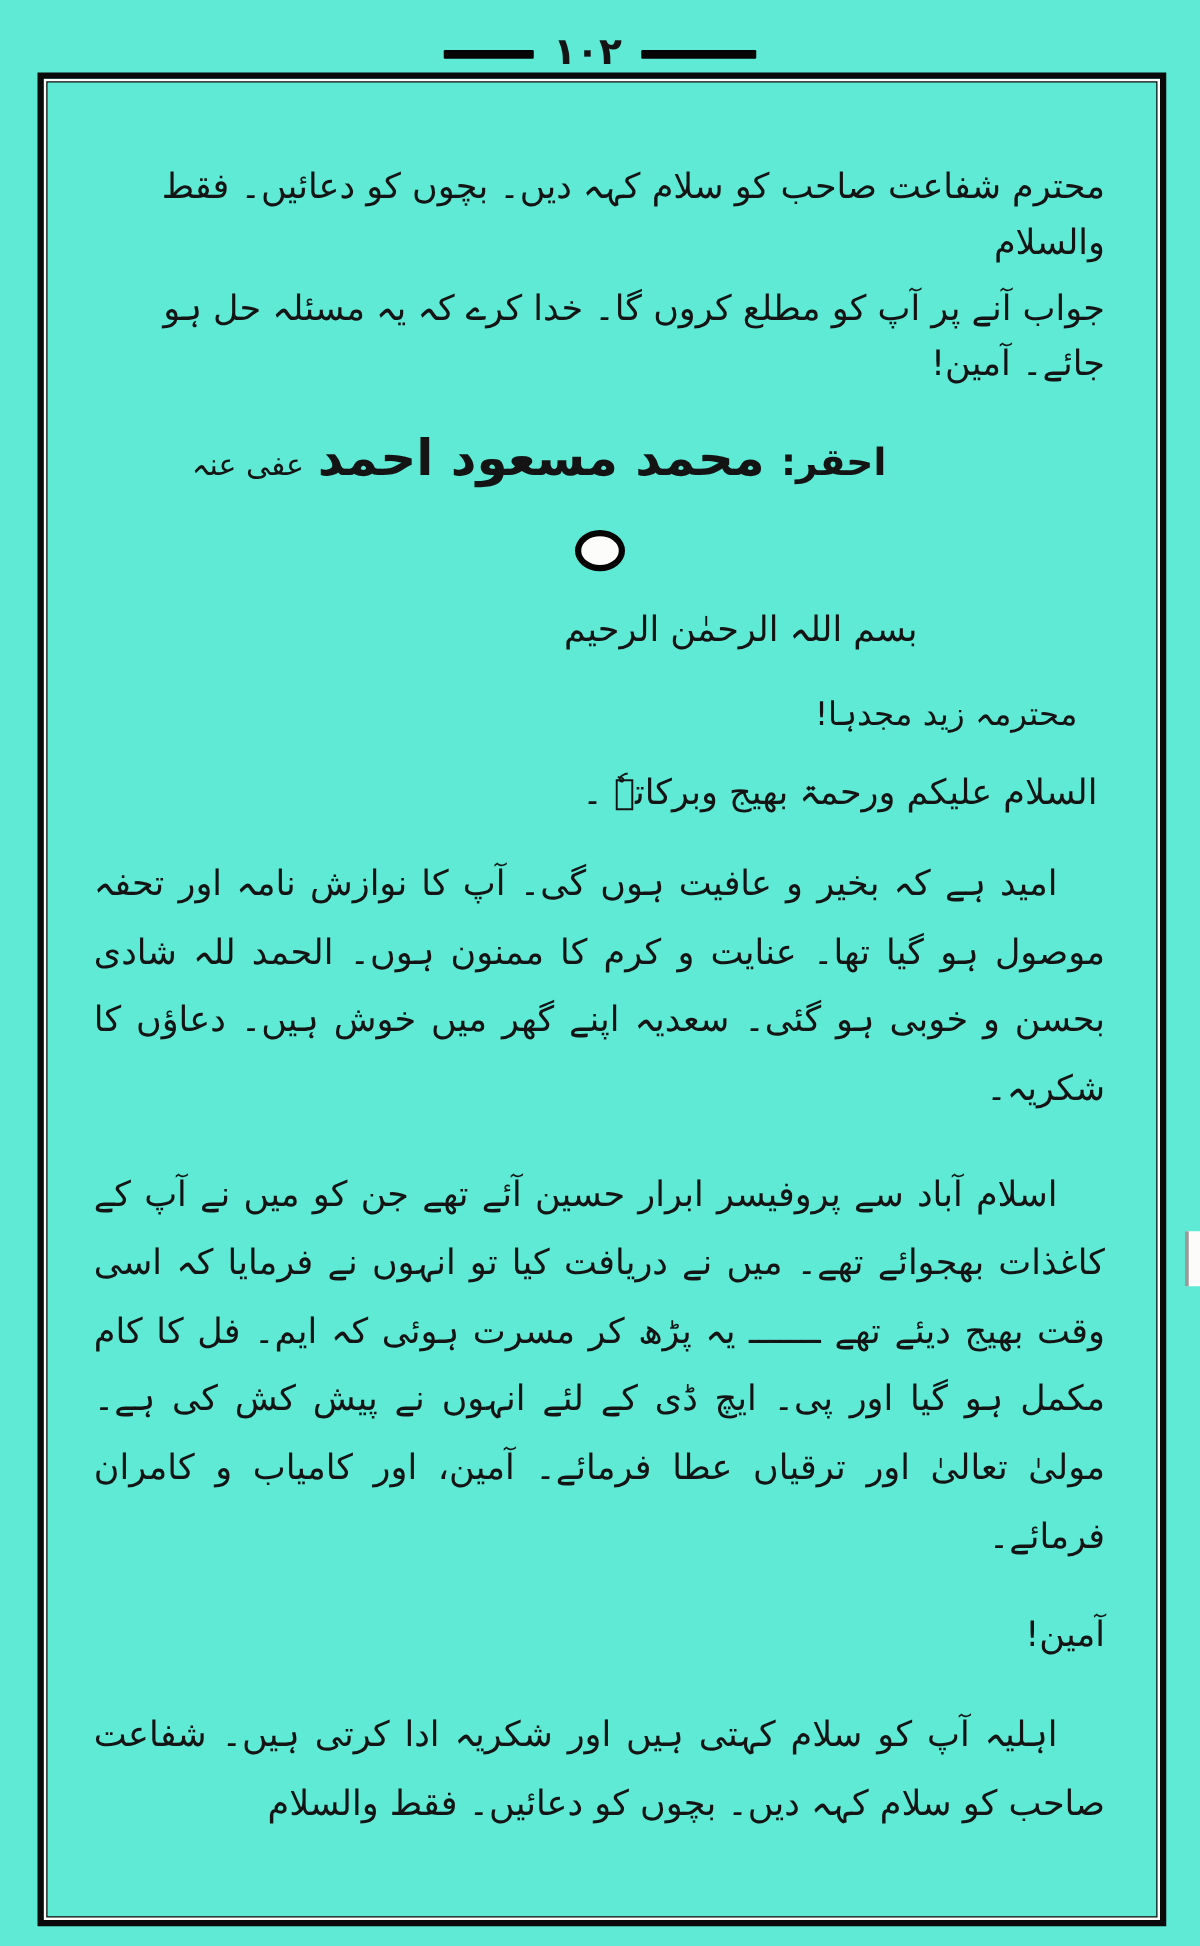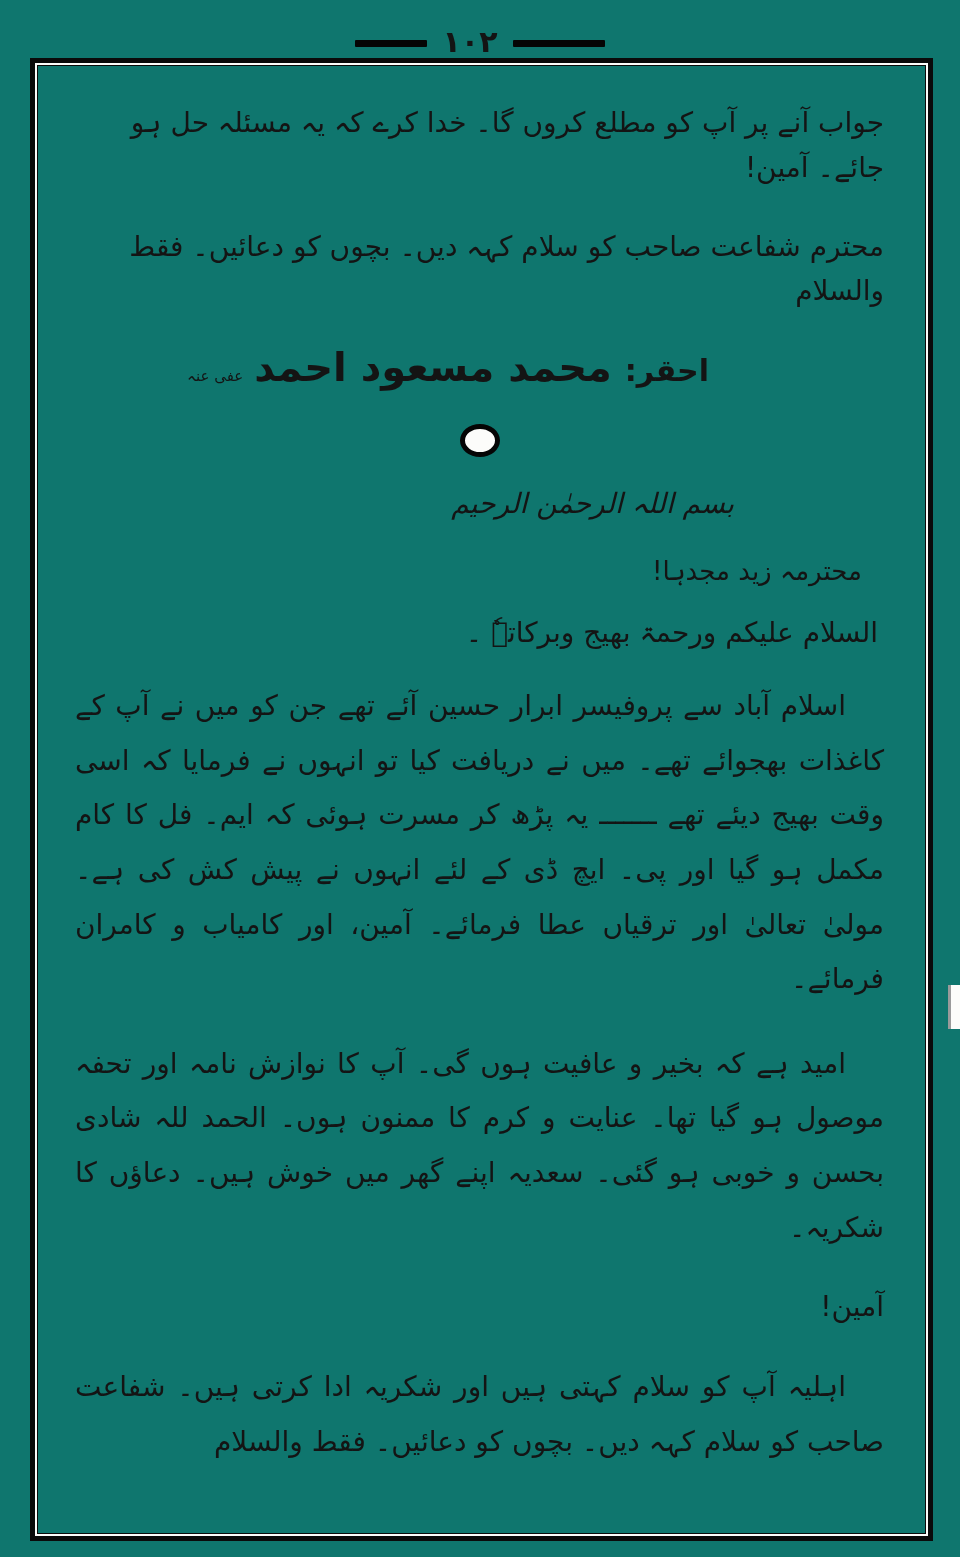--- a/index.html
+++ b/index.html
@@ -6,21 +6,21 @@
   body{
     width:960px;height:1557px;
     background:#ffffff;
     font-family:"DejaVu Sans", sans-serif;
     color:#141414;
     position:relative;
     overflow:hidden;
   }
   .page{
     position:absolute;inset:0;
-    background:#0f766e;
+    background:#5eead4;
   }
   
   .pageno-row{
     position:absolute;top:26px;left:0;width:100%;
     display:flex;align-items:center;justify-content:center;gap:16px;
     direction:ltr;
   }
   .rule{height:7px;background:#050505;border-radius:1px;}
   .rule-left{width:72px;}
   .rule-right{width:92px;}
@@ -41,28 +41,28 @@
   .line{font-size:28px;line-height:1.6;}
   .closing-1{margin-top:8px;}
   .closing-2{margin-top:34px;}
   .signature{
     margin-top:30px;
     padding-right:175px;
     white-space:nowrap;
   }
   .signature .sig-label{font-size:30px;font-weight:bold;}
   .signature .sig-name{font-size:40px;font-weight:bold;letter-spacing:1px;margin:10px 8px 0 6px;}
-  .signature .sig-suffix{font-size:15px;}
+  .signature .sig-suffix{font-size:24px;}
   .ornament{
     width:30px;height:23px;
     border:5px solid #050505;border-radius:50%;
     margin:34px auto 0 auto;
     background:#fcfcfa;
   }
-  .basmala{margin-top:30px;font-size:28px;padding-right:150px;font-style:italic;}
+  .basmala{margin-top:30px;font-size:28px;padding-right:150px;}
   .date-line{margin-top:34px;padding-right:112px;font-size:27px;}
   .date-underline{border-bottom:2px solid #0a0a0a;padding-bottom:3px;}
   .salutation{margin-top:36px;font-size:26px;padding-right:22px;}
   .greeting{margin-top:30px;font-size:28px;padding-right:6px;}
   .para{
     margin-top:30px;
     font-size:28px;line-height:1.95;
     text-align:justify;
     text-indent:38px;
   }
@@ -79,39 +79,39 @@
 <div class="page">
 
   <div class="pageno-row">
     <div class="rule rule-left"></div>
     <div class="pageno">۱۰۲</div>
     <div class="rule rule-right"></div>
   </div>
 
   <div class="frame">
 
+    <div class="line closing-2">محترم شفاعت صاحب کو سلام کہہ دیں۔ بچوں کو دعائیں۔ فقط والسلام</div>
     <div class="line closing-1">جواب آنے پر آپ کو مطلع کروں گا۔ خدا کرے کہ یہ مسئلہ حل ہو جائے۔ آمین!</div>
-    <div class="line closing-2">محترم شفاعت صاحب کو سلام کہہ دیں۔ بچوں کو دعائیں۔ فقط والسلام</div>
 
     <div class="signature">
       <span class="sig-label">احقر:</span>
       <span class="sig-name">محمد مسعود احمد</span>
       <span class="sig-suffix">عفی عنہ</span>
     </div>
 
     <div class="ornament"></div>
 
     <div class="basmala">بسم اللہ الرحمٰن الرحیم</div>
 
 
     <div class="salutation">محترمہ زید مجدہا!</div>
     <div class="greeting">السلام علیکم ورحمۃ بھیج وبرکاتہٗ ۔</div>
 
+    <div class="para">امید ہے کہ بخیر و عافیت ہوں گی۔ آپ کا نوازش نامہ اور تحفہ موصول ہو گیا تھا۔ عنایت و کرم کا ممنون ہوں۔ الحمد للہ شادی بحسن و خوبی ہو گئی۔ سعدیہ اپنے گھر میں خوش ہیں۔ دعاؤں کا شکریہ۔</div>
     <div class="para">اسلام آباد سے پروفیسر ابرار حسین آئے تھے جن کو میں نے آپ کے کاغذات بھجوائے تھے۔ میں نے دریافت کیا تو انہوں نے فرمایا کہ اسی وقت بھیج دیئے تھے ـــــــ یہ پڑھ کر مسرت ہوئی کہ ایم۔ فل کا کام مکمل ہو گیا اور پی۔ ایچ ڈی کے لئے انہوں نے پیش کش کی ہے۔ مولیٰ تعالیٰ اور ترقیاں عطا فرمائے۔ آمین، اور کامیاب و کامران فرمائے۔</div>
-    <div class="para">امید ہے کہ بخیر و عافیت ہوں گی۔ آپ کا نوازش نامہ اور تحفہ موصول ہو گیا تھا۔ عنایت و کرم کا ممنون ہوں۔ الحمد للہ شادی بحسن و خوبی ہو گئی۔ سعدیہ اپنے گھر میں خوش ہیں۔ دعاؤں کا شکریہ۔</div>
     <div class="line para-last-amen">آمین!</div>
     <div class="para">اہلیہ آپ کو سلام کہتی ہیں اور شکریہ ادا کرتی ہیں۔ شفاعت صاحب کو سلام کہہ دیں۔ بچوں کو دعائیں۔ فقط والسلام</div>
 
   </div>
 
   <div class="scan-notch"></div>
 
 </div>
 
 </body></html>

